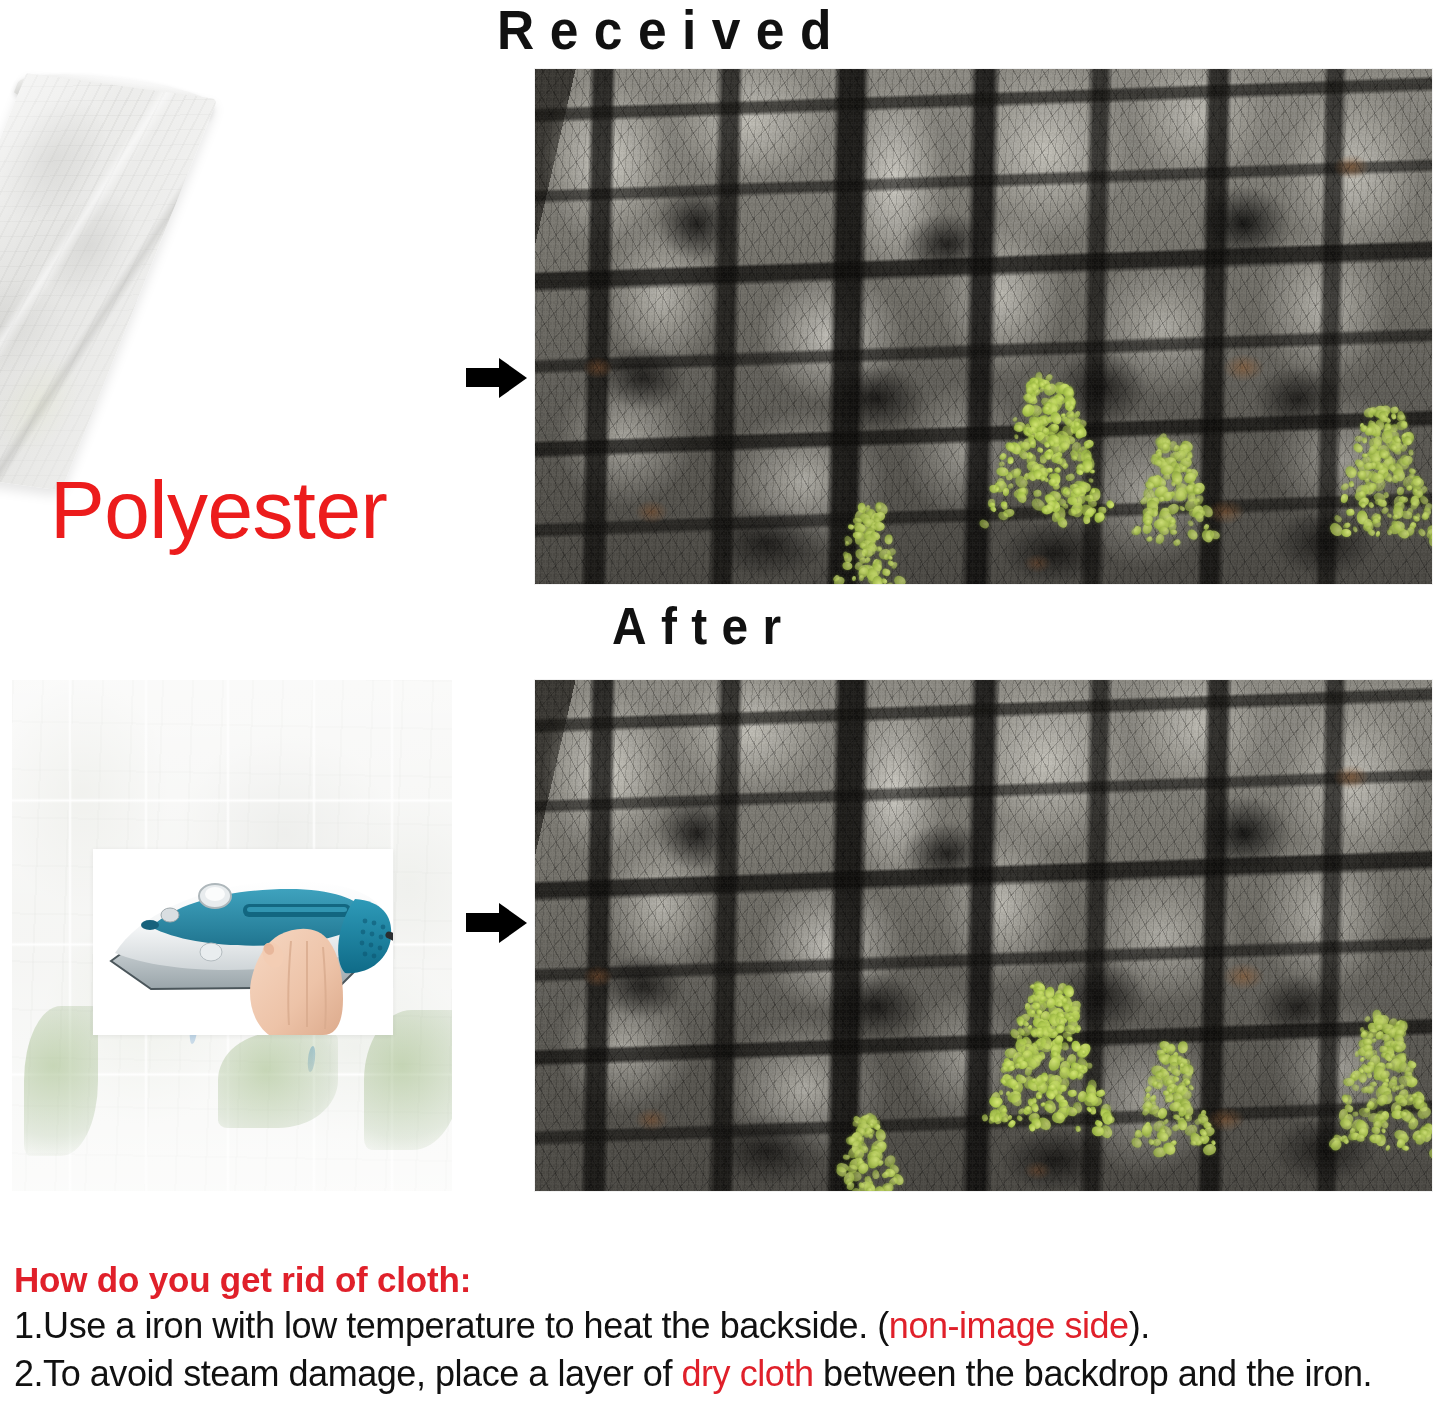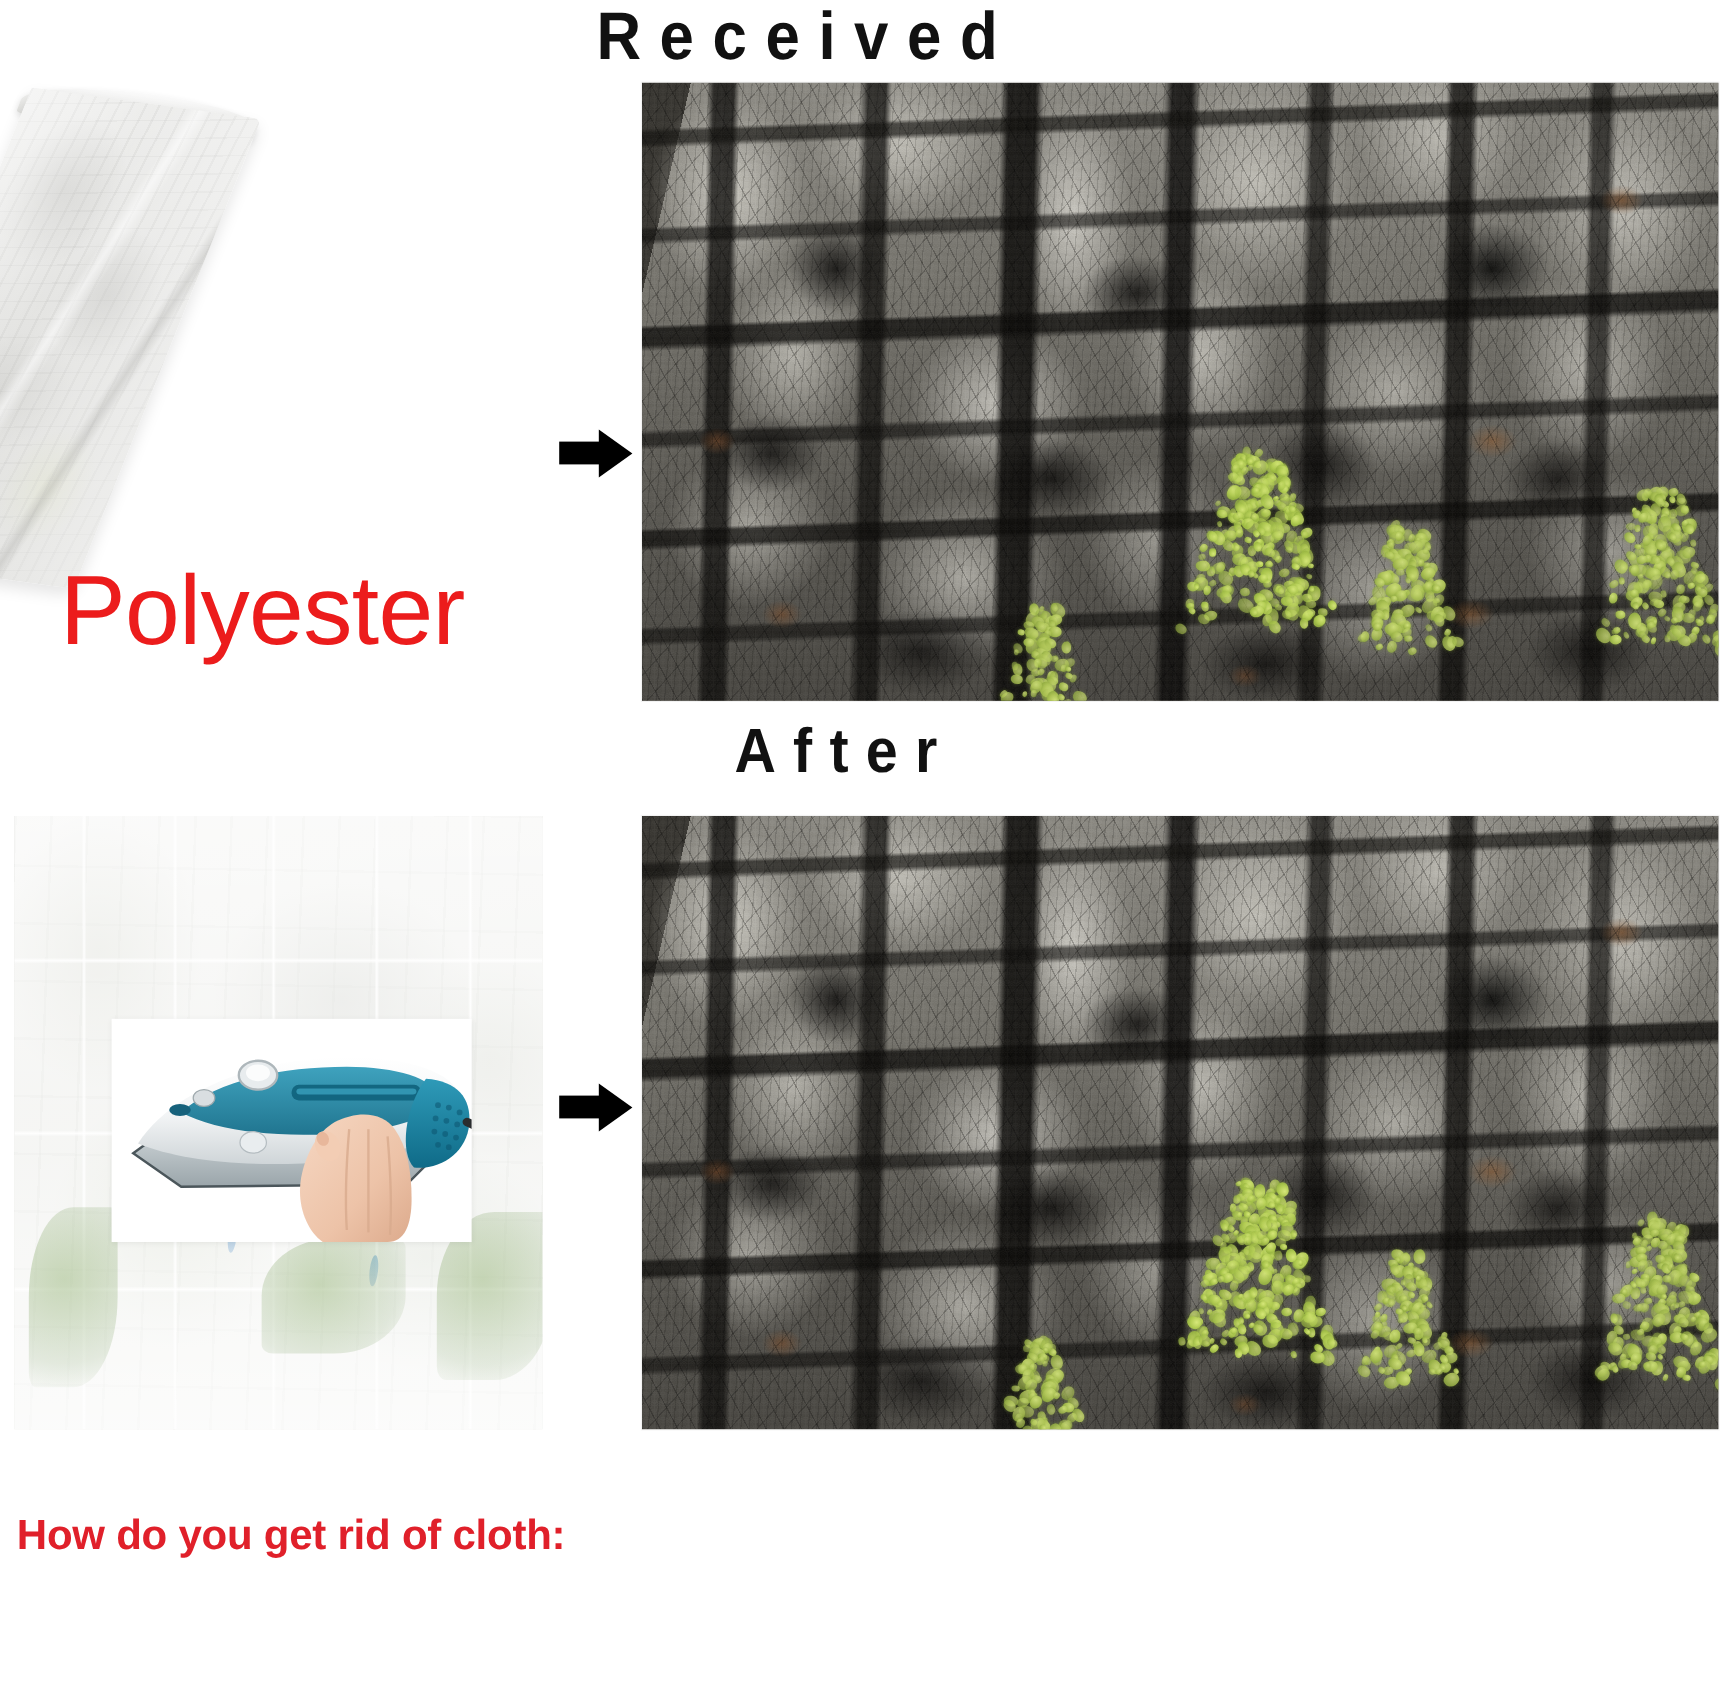--- a/index.html
+++ b/index.html
@@ -1587,14 +1587,20 @@
       <i style="left:49.4px;top:75.7px;width:8.2px;height:10.3px;opacity:0.68;transform:rotate(30deg);"></i>
       <i style="left:32.2px;top:79.2px;width:4.7px;height:5.8px;opacity:0.94;transform:rotate(102deg);"></i>
       <i style="left:40.2px;top:78.2px;width:9.7px;height:12.2px;opacity:0.89;transform:rotate(157deg);"></i>
       <i style="left:16.9px;top:79.9px;width:9.6px;height:12.0px;opacity:0.68;transform:rotate(154deg);"></i>
     </div>
 </div>
 
 <div id="instructions">
   <div id="crease-heading">How do you get rid of cloth:</div>
 
-
+  <div class="instruction-line">
+    <span>1.Use a iron with low temperature to heat the backside. (</span><span class="hl">non-image side</span><span>).</span>
+  </div>
+
+  <div class="instruction-line">
+    <span>2.To avoid steam damage, place a layer of </span><span class="hl">dry cloth</span><span> between the backdrop and the iron.</span>
+  </div>
 </div>
 
 </body></html>

